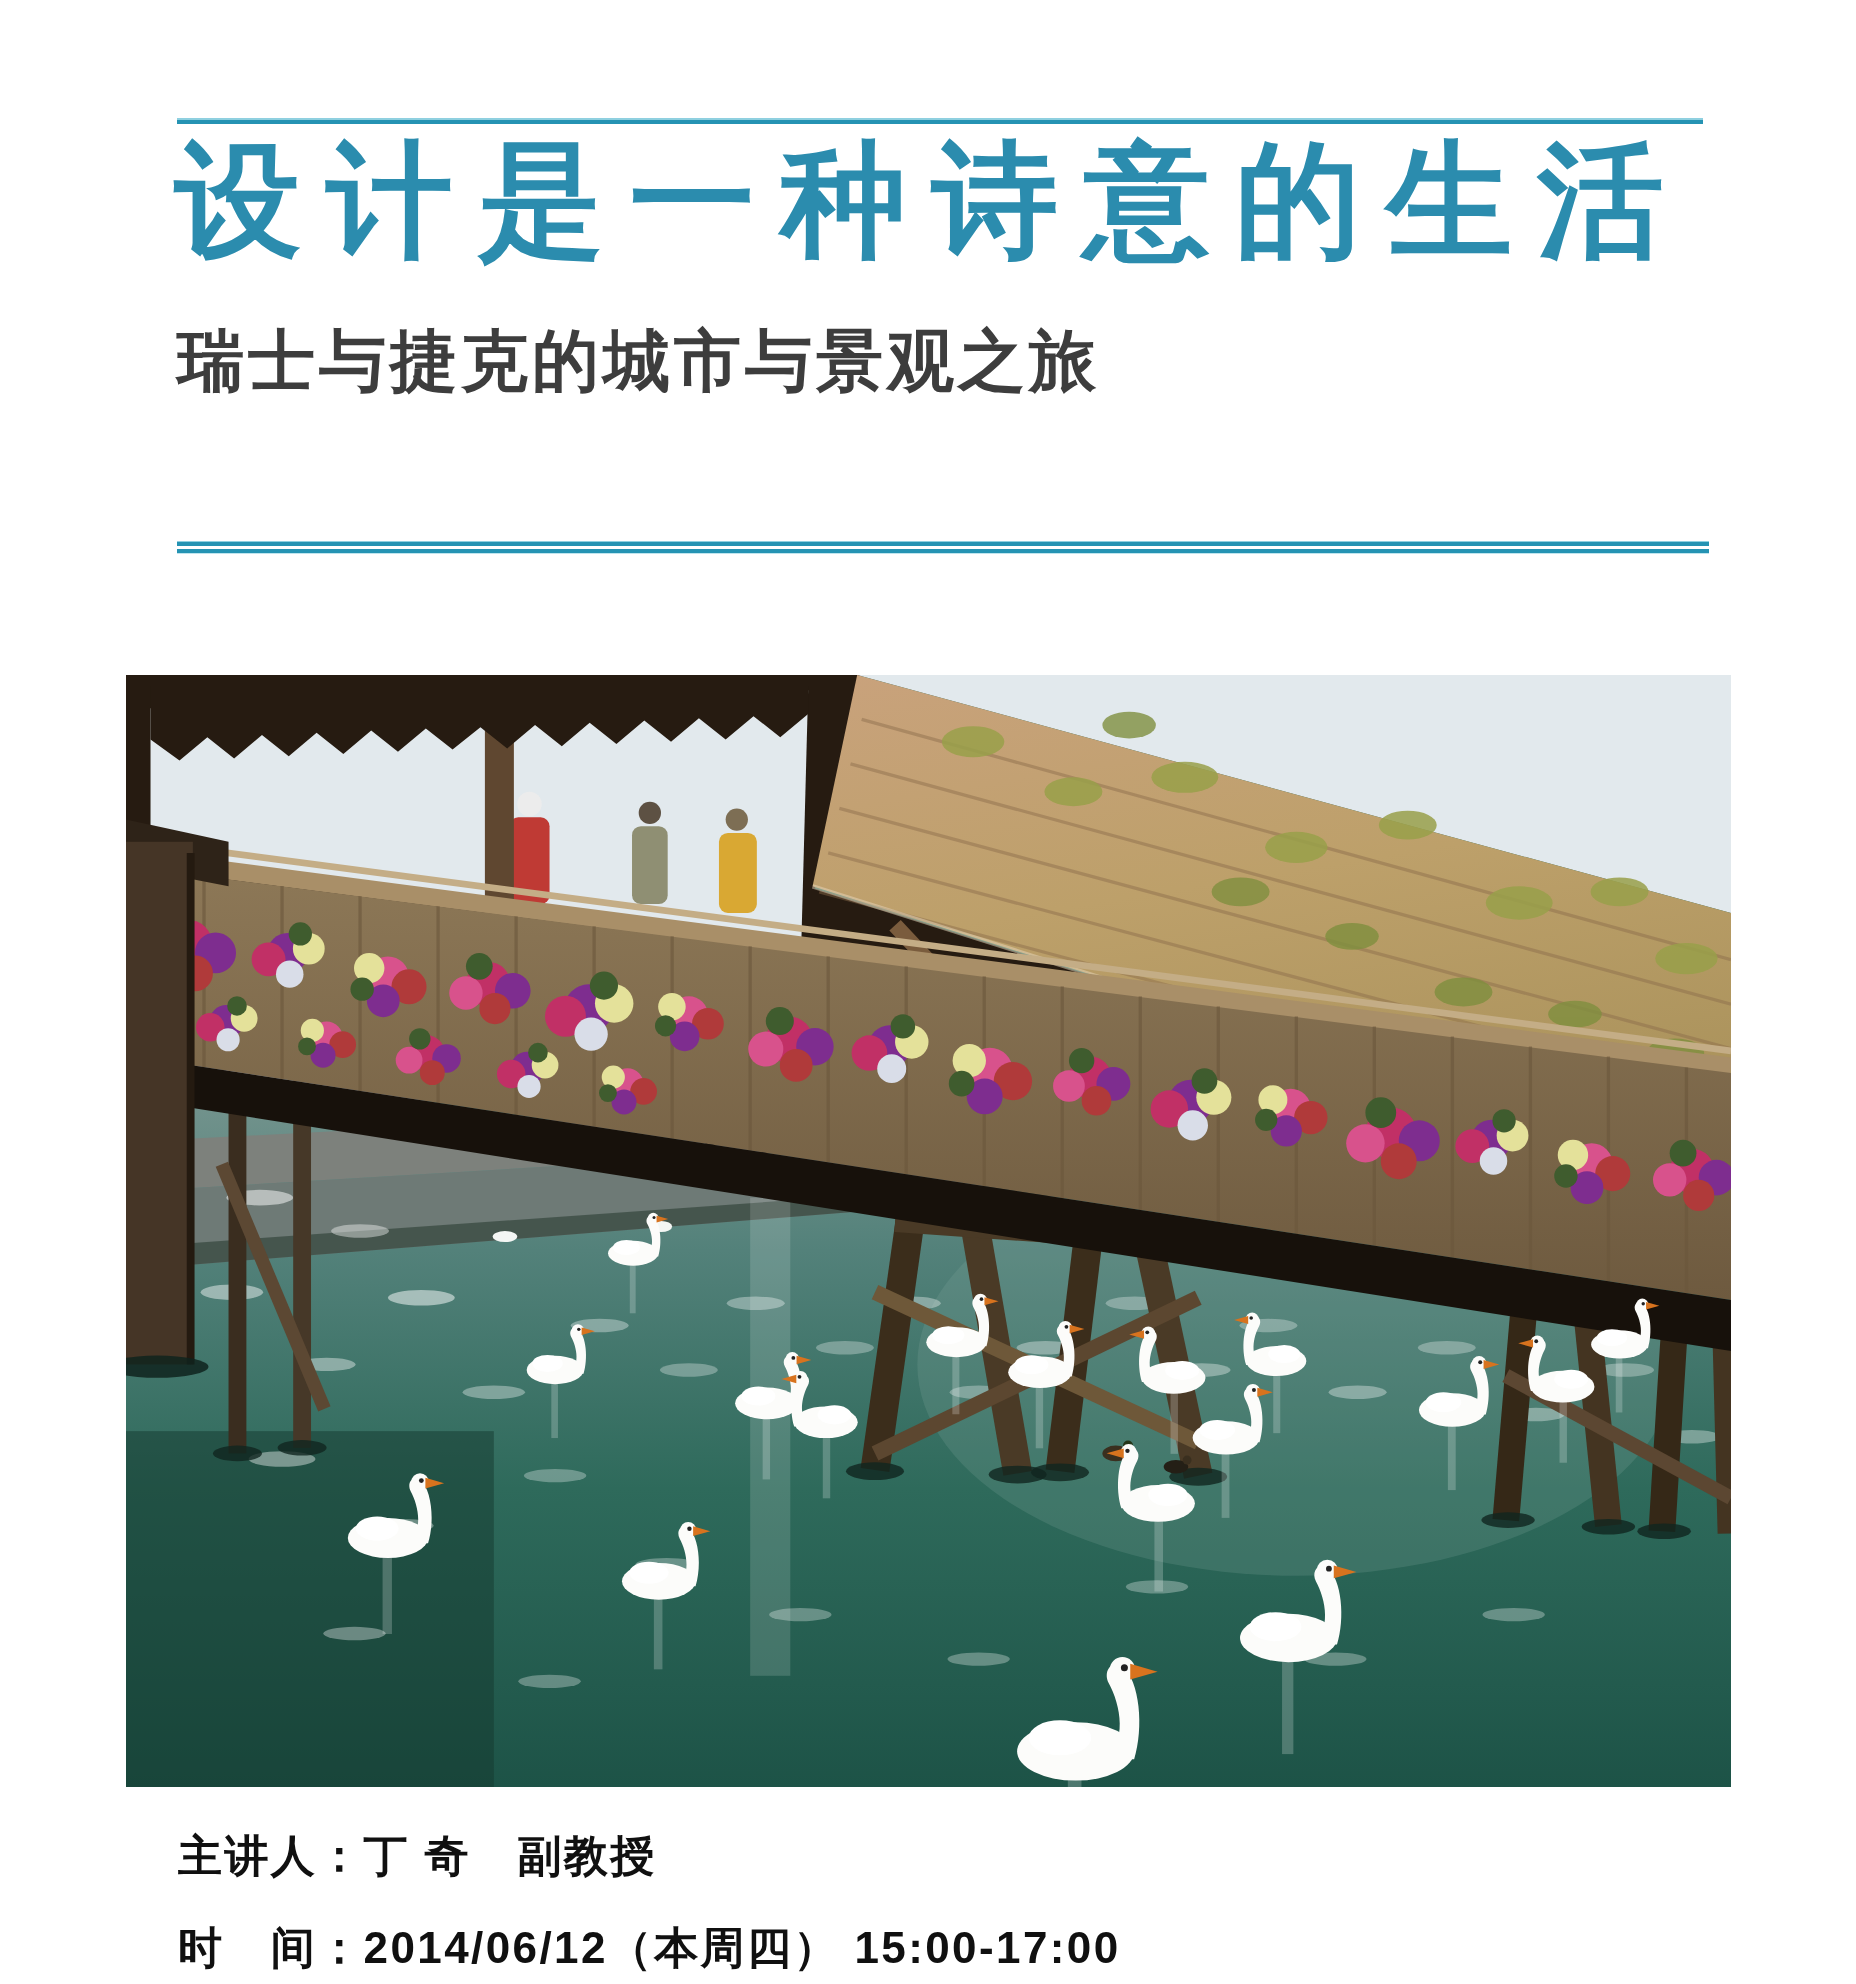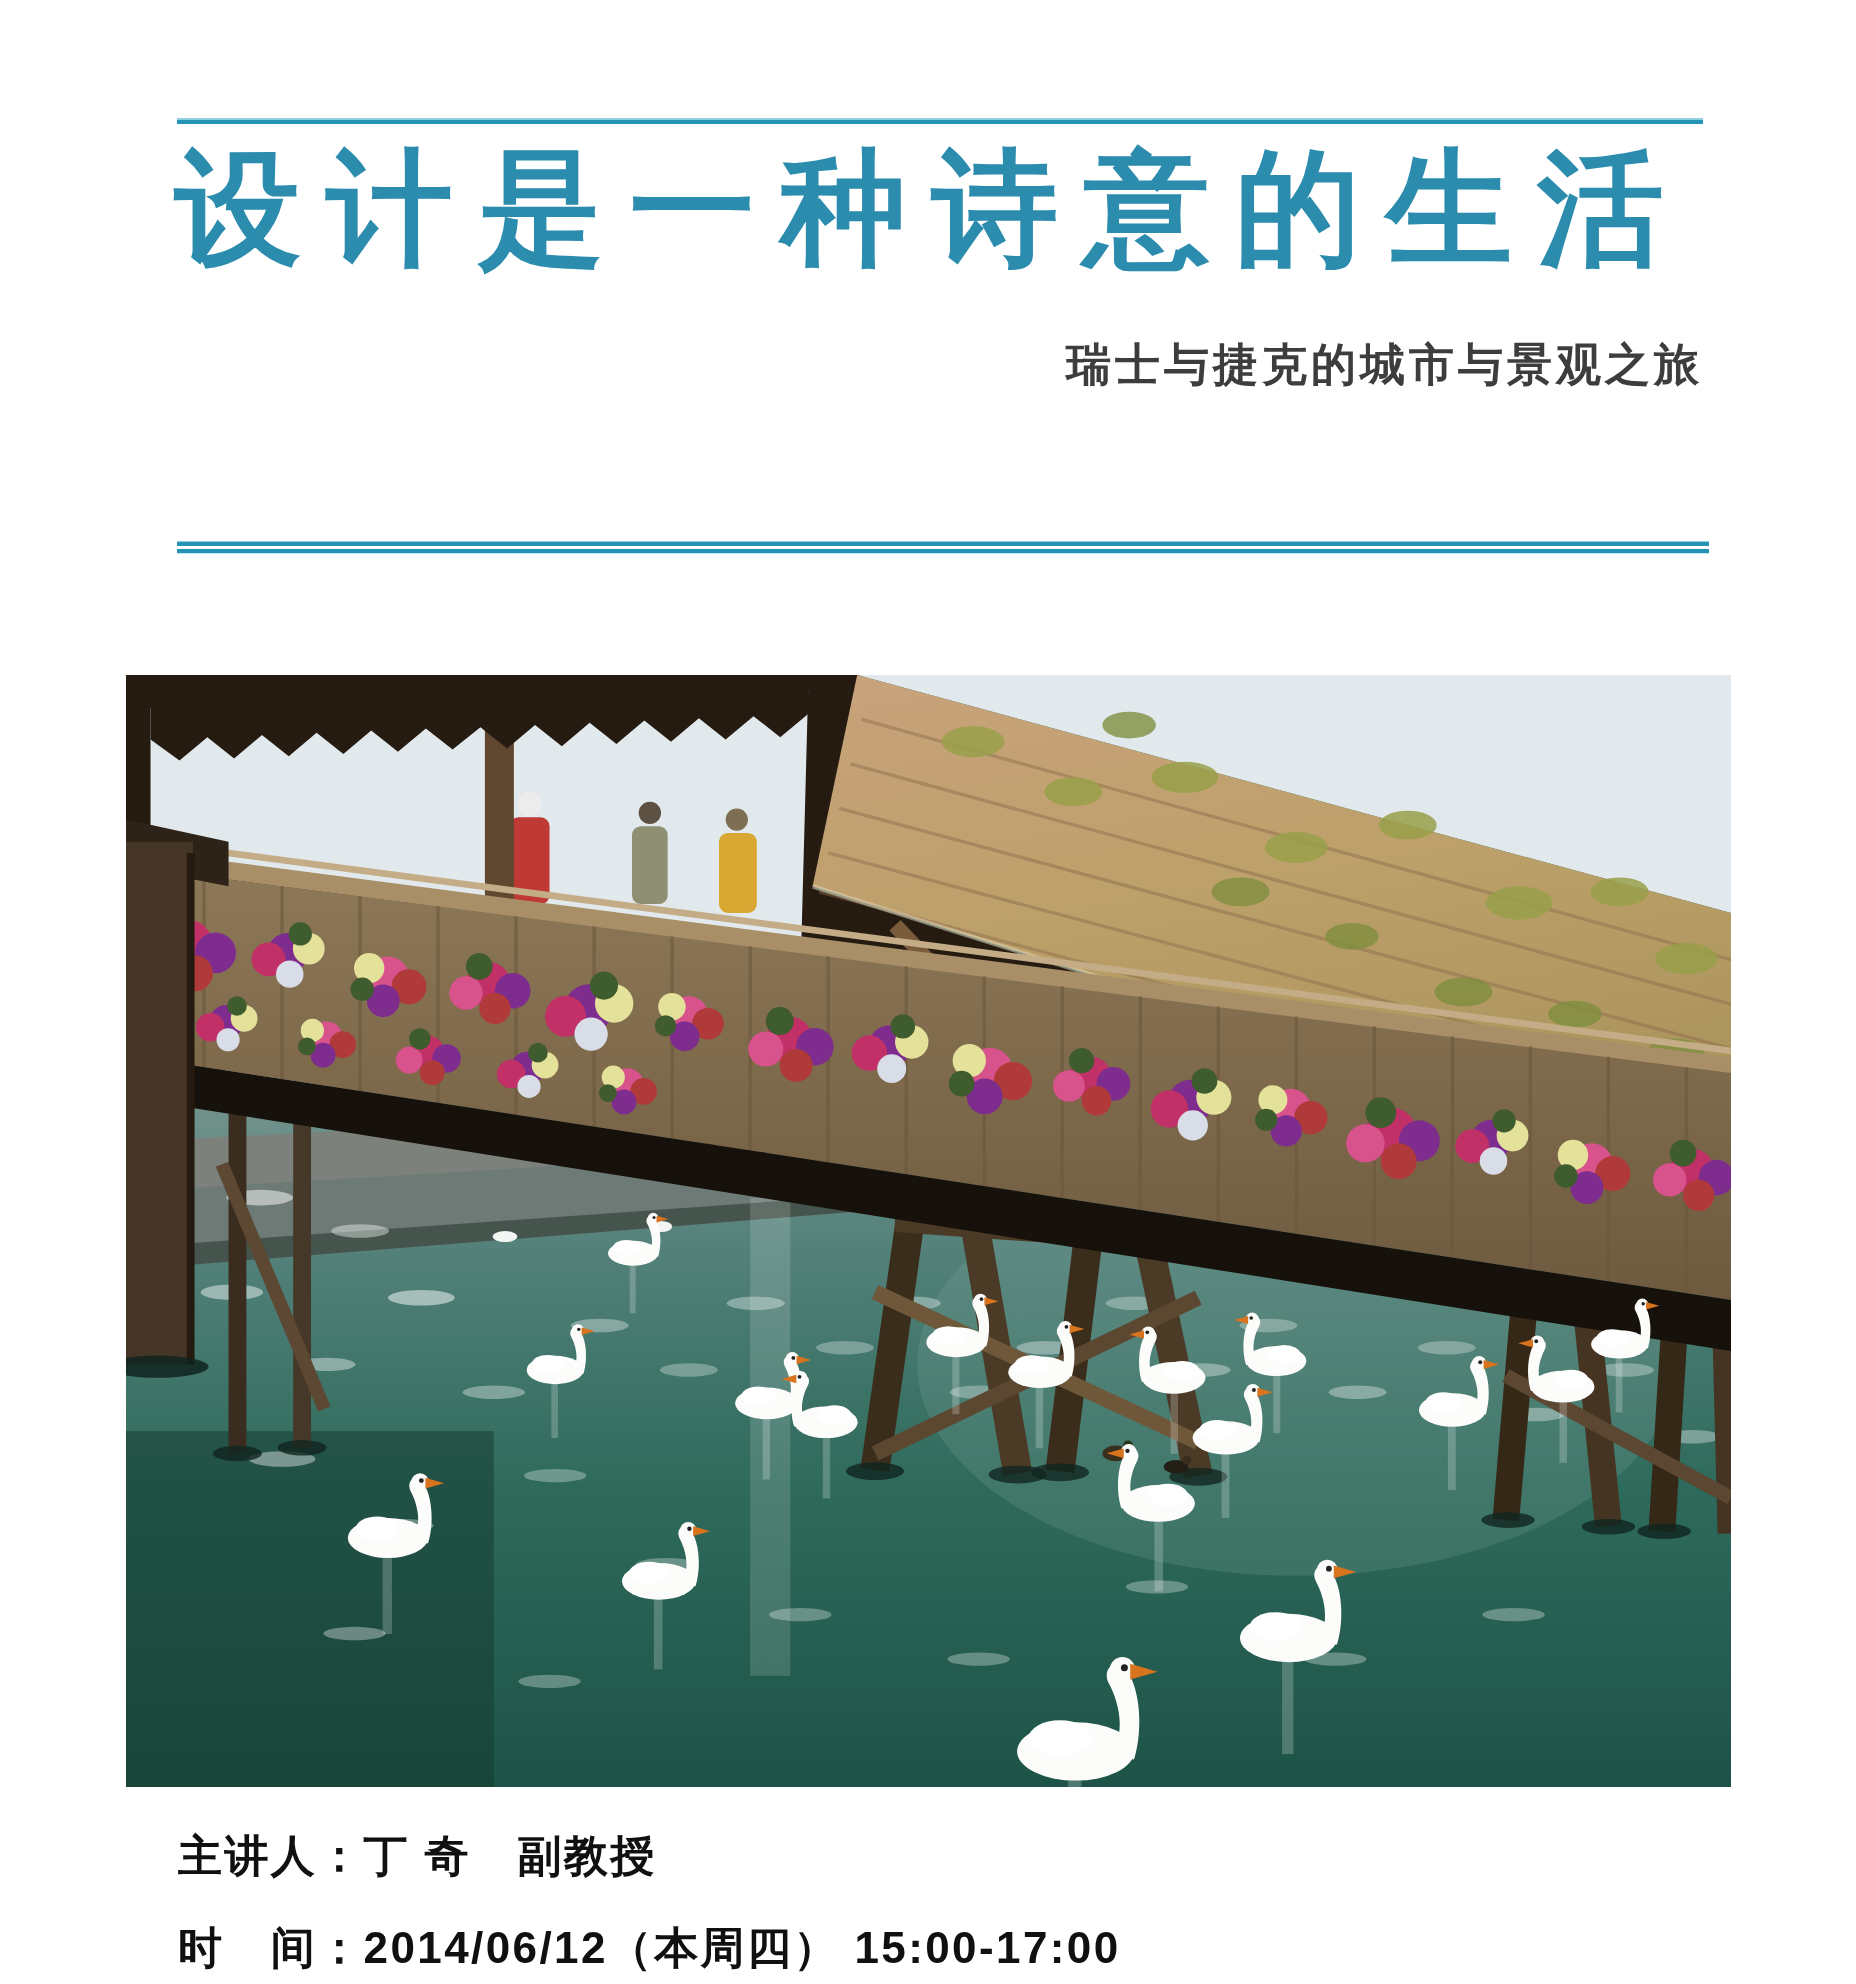--- a/index.html
+++ b/index.html
@@ -6,28 +6,28 @@
   html,body { background:#ffffff; }
   body { font-family:"Liberation Sans","DejaVu Sans",sans-serif; }
   #poster { position:relative; width:1857px; height:2629px; background:#ffffff; overflow:hidden; }
 
   .rule { position:absolute; background:#2593b3; }
   #rule-top    { left:177px; top:118px;  width:1526px; height:6.4px; border-top:2px solid #8fd0e0; }
   #rule-mid-1  { left:177px; top:541px; width:1532px; height:4.8px; border-top:1.2px solid #8fd0e0; }
   #rule-mid-2  { left:177px; top:549px; width:1532px; height:4.8px; border-bottom:1.2px solid #bfe5ee; }
 
   #main-title {
-    position:absolute; left:175px; top:140px; width:1548px;
+    position:absolute; left:175px; top:132px; width:1548px;
     font-size:126px; font-weight:bold; letter-spacing:25.4px;
     color:#2b8cae; line-height:1.1; white-space:nowrap;
   }
   #sub-title {
-    position:absolute; left:177px; top:335px; width:1526px;
-    font-size:45px; font-weight:bold; letter-spacing:4px;
-    color:#3d3d3d; text-align:right; white-space:nowrap;
+    position:absolute; left:177px; top:316px; width:1526px;
+    font-size:67px; font-weight:bold; letter-spacing:4px;
+    color:#3d3d3d; white-space:nowrap;
   }
 
   #photo-frame {
     position:absolute; left:126px; top:675px; width:1605px; height:1112px;
     background:#2e6a5b; overflow:hidden;
   }
   #photo-frame svg { display:block; width:100%; height:100%; }
 
   #info-block { position:absolute; left:178px; top:1825px; width:1509px; }
   .info-line {

